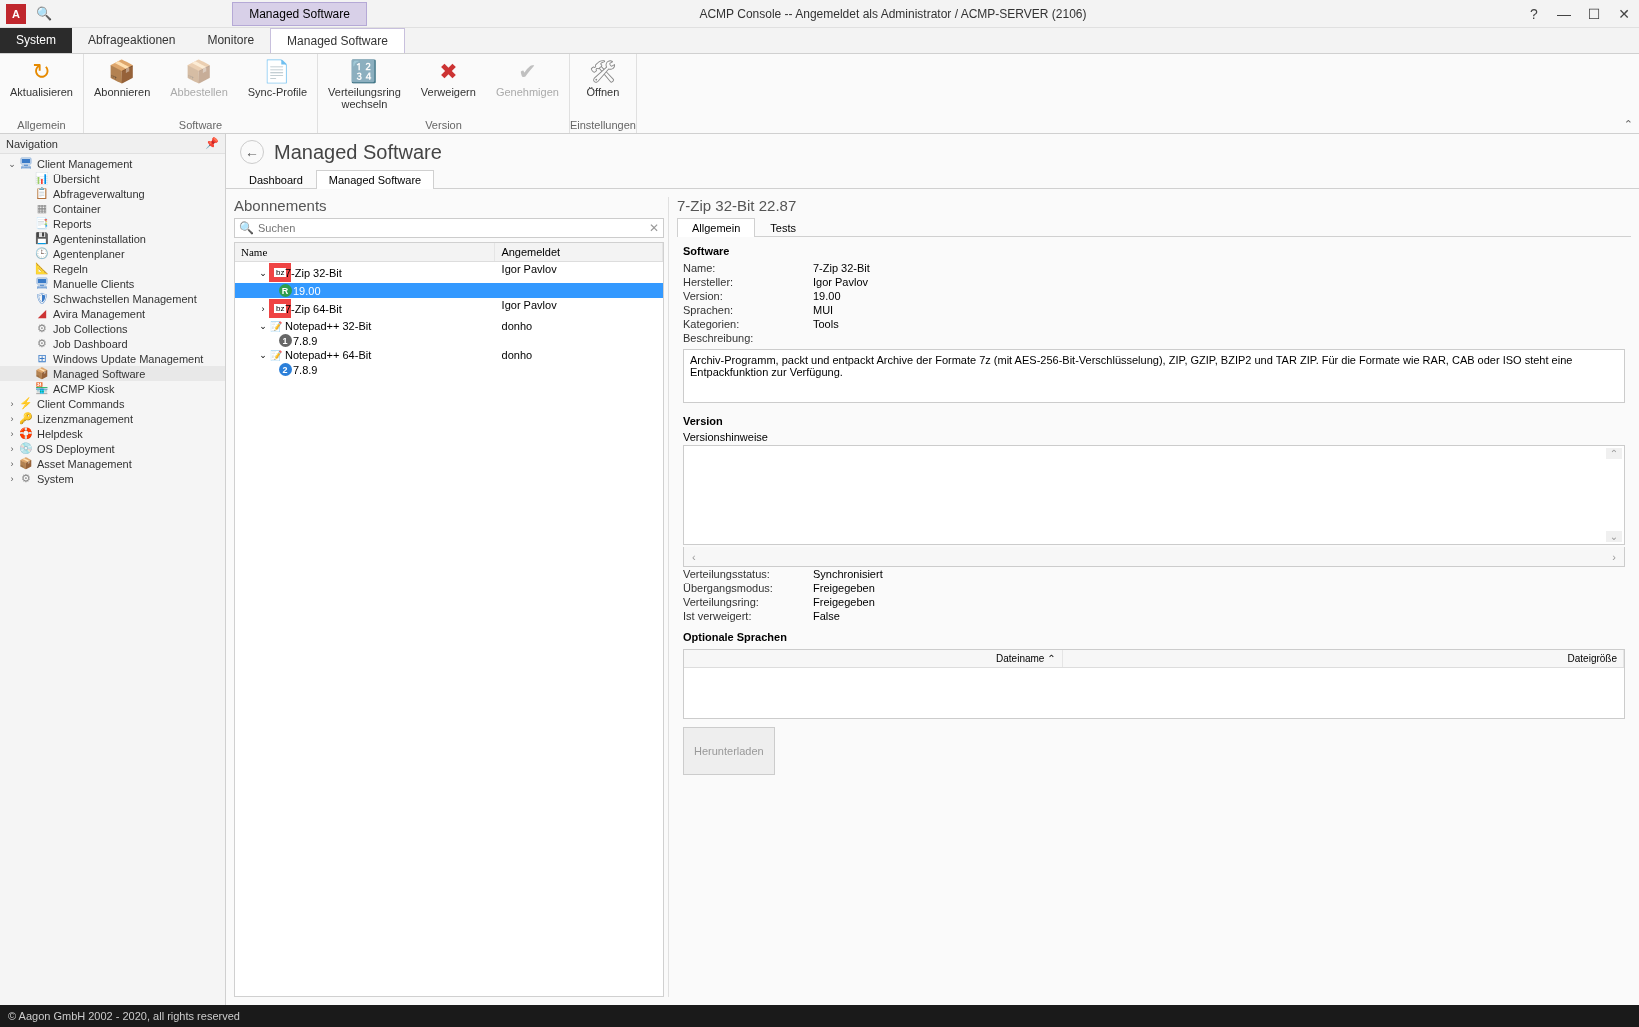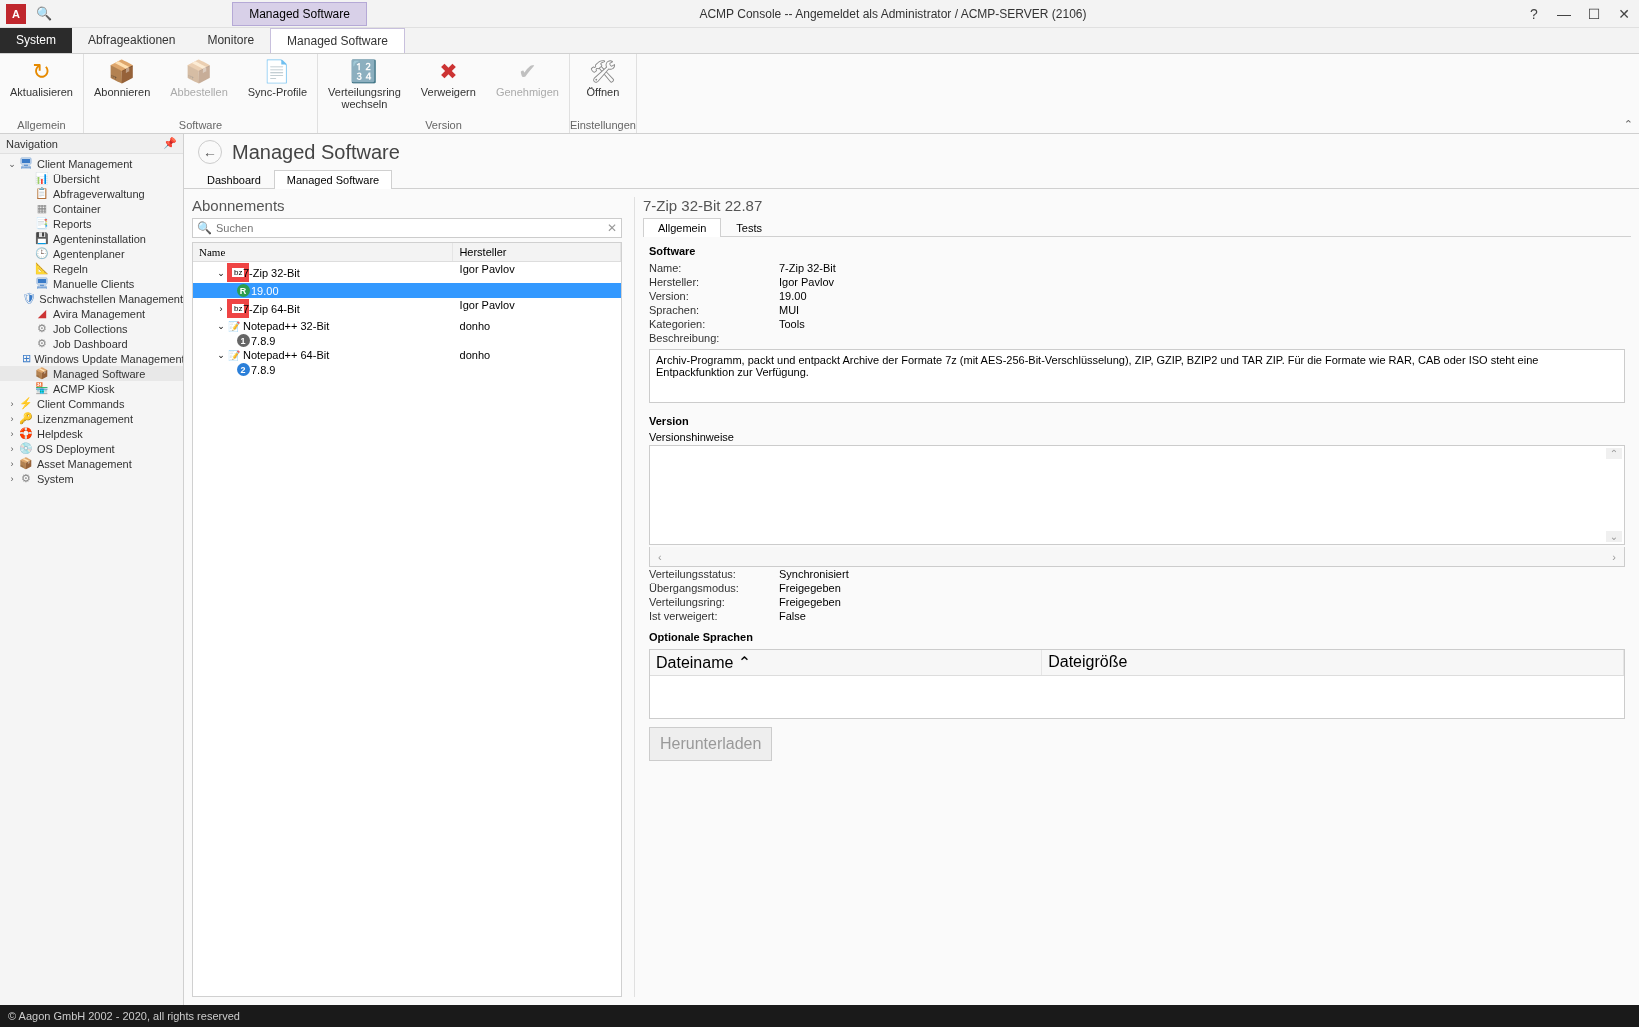--- a/index.html
+++ b/index.html
@@ -27,39 +27,39 @@
 .ribbon-group .label { font-size: 11px; color: #666; padding-bottom: 2px; }
 .ribbon-item { display: flex; flex-direction: column; align-items: center; justify-content: flex-start; padding: 4px 10px 2px; min-width: 60px; }
 .ribbon-item .ricon { height: 28px; display: flex; align-items: center; justify-content: center; font-size: 22px; }
 .ribbon-item .rlabel { font-size: 11px; text-align: center; line-height: 1.1; color: #333; }
 .ribbon-item.disabled .rlabel { color: #aaa; }
 .ribbon-item.disabled .ricon { opacity: 0.5; }
 .ribbon .expand { position: absolute; right: 6px; bottom: 2px; font-size: 11px; color: #666; }
 
 
 .main { flex: 1; display: flex; overflow: hidden; }
-.navpanel { width: 184px; background: #f5f5f5; border-right: 1px solid #d0d0d0; display: flex; flex-direction: column; }
+.navpanel { width: 226px; background: #f5f5f5; border-right: 1px solid #d0d0d0; display: flex; flex-direction: column; }
 .navpanel .nav-header { padding: 3px 6px; font-size: 11px; color: #333; border-bottom: 1px solid #e0e0e0; display: flex; justify-content: space-between; align-items: center; background: #f0f0f0;}
 .navpanel .tree { flex: 1; overflow: auto; padding-top: 2px; }
 .tree-item { display: flex; align-items: center; padding: 1px 0 1px 6px; font-size: 11px; color: #333; white-space: nowrap; }
 .tree-item .arrow { width: 12px; text-align: center; font-size: 9px; color: #555; }
 .tree-item .ticon { width: 16px; text-align: center; margin-right: 3px; font-size: 11px; }
 .tree-item.depth1 { padding-left: 22px; }
 .tree-item.selected { background: #e8e8e8; }
 .tree-item.toplevel { padding-left: 6px; }
 
 .content { flex: 1; display: flex; flex-direction: column; background: #fafafa; }
 .page-header { display: flex; align-items: center; padding: 6px 14px; }
 .page-header .back { width: 24px; height: 24px; border: 1px solid #ccc; border-radius: 50%; text-align: center; line-height: 22px; margin-right: 10px; font-size: 14px; color: #555; }
 .page-header h1 { font-size: 20px; font-weight: 300; color: #444; }
 .page-tabs { display: flex; border-bottom: 1px solid #d0d0d0; padding-left: 10px; }
 .page-tabs .ptab { padding: 3px 12px; font-size: 11px; border: 1px solid transparent; border-bottom: none; margin-bottom: -1px; }
 .page-tabs .ptab.active { background: #fff; border-color: #d0d0d0; }
 
-.split { flex: 1; display: flex; padding: 8px; gap: 12px; overflow: hidden; }
+.split { flex: 1; display: flex; padding: 8px; gap: 4px; overflow: hidden; }
 .left-pane { width: 430px; display: flex; flex-direction: column; }
 .left-pane h2 { font-size: 15px; font-weight: 300; color: #555; margin-bottom: 4px; }
 .searchbox { display: flex; border: 1px solid #ccc; background: #fff; align-items: center; padding: 2px 4px; }
 .searchbox .sicon { font-size: 12px; margin-right: 4px; color: #777; }
 .searchbox input { border: none; outline: none; flex: 1; font-size: 11px; }
 .searchbox .clear { font-size: 12px; color: #999; }
 .grid { border: 1px solid #d0d0d0; margin-top: 4px; flex: 1; background: #fff; }
 .grid .ghead { display: flex; background: #f3f3f3; border-bottom: 1px solid #ddd; }
 .grid .ghead .gcol { padding: 3px 6px; font-size: 11px; border-right: 1px solid #e5e5e5; }
 .gcol.c1 { flex: 1.6; font-family: Liberation Serif, serif; }
@@ -84,24 +84,24 @@
 .kv .k { width: 130px; color: #333; }
 .kv .v { flex: 1; }
 .desc-box { border: 1px solid #ccc; margin: 4px 6px; padding: 4px 6px; font-size: 11px; min-height: 54px; background: #fff; }
 .notes-box { border: 1px solid #ccc; margin: 2px 6px; height: 100px; background: #fff; position: relative; }
 .notes-box .scroll-arrow { position: absolute; right: 2px; width: 16px; text-align: center; color: #999; font-size: 10px; background: #f0f0f0;}
 .notes-box .scroll-up { top: 2px; }
 .notes-box .scroll-down { bottom: 2px; }
 .notes-nav { border: 1px solid #ccc; border-top: none; margin: 0 6px; height: 20px; background: #f7f7f7; display: flex; justify-content: space-between; align-items: center; padding: 0 8px; font-size: 11px; color: #999; }
 .files-grid { border: 1px solid #ccc; margin: 2px 6px; min-height: 70px; background: #fff; }
 .files-grid .fhead { display: flex; border-bottom: 1px solid #ddd; background: #f7f7f7; }
-.files-grid .fcol { padding: 3px 6px; font-size: 16px; border-right: 1px solid #e5e5e5; }
+.files-grid .fcol { padding: 3px 6px; font-size: 10px; border-right: 1px solid #e5e5e5; text-align: right; }
 .files-grid .fcol.f1 { flex: 1; }
 .files-grid .fcol.f2 { flex: 1.5; }
-.dlbtn { margin: 6px; padding: 7px 10px; font-size: 16px; background: #eee; border: 1px solid #ccc; color: #999; width: fit-content; }
+.dlbtn { margin: 6px; padding: 17px 10px; font-size: 11px; background: #eee; border: 1px solid #ccc; color: #999; width: fit-content; }
 
 .statusbar { height: 22px; background: #1a1a1a; color: #ccc; font-size: 11px; display: flex; align-items: center; padding-left: 8px; }
 
 
 .ic-orange{color:#e68a00;} .ic-red{color:#cc3333;} .ic-green{color:#5fa64f;} .ic-blue{color:#3a7bc8;}
 .ic-grey{color:#888;} .ic-purple{color:#7a6ab0;} .ic-yellow{color:#d9a500;}
 .badge-r { background:#2e9e4f; color:#fff; border-radius:50%; width:13px; height:13px; display:inline-flex; align-items:center; justify-content:center; font-size:9px; font-weight:bold;}
 .badge-1 { background:#666; color:#fff; border-radius:50%; width:13px; height:13px; display:inline-flex; align-items:center; justify-content:center; font-size:9px; font-weight:bold;}
 .badge-2 { background:#2b7fd9; color:#fff; border-radius:50%; width:13px; height:13px; display:inline-flex; align-items:center; justify-content:center; font-size:9px; font-weight:bold;}
 .bz{ display:inline-block; border:5px solid #ef4444; font-size:8px; padding:0 2px; margin-right:2px;}
@@ -322,21 +322,21 @@
       <div class="left-pane">
         <h2>Abonnements</h2>
         <div class="searchbox">
           <span class="sicon">🔍</span>
           <input placeholder="Suchen" style="">
           <span class="clear">✕</span>
         </div>
         <div class="grid">
           <div class="ghead">
             <div class="gcol c1">Name</div>
-            <div class="gcol c2">Hersteller</div>
+            <div class="gcol c2">Angemeldet</div>
           </div>
           <div class="grow">
             <div class="gcell c1">
                 <span class="indent1"></span>
                 <span class="expander">⌄</span>
                 <span class="gicon"><span class="bz">bz</span></span>
                 <span>7-Zip 32-Bit</span>
               </div>
             <div class="gcell c2">Igor Pavlov</div>
           </div>

